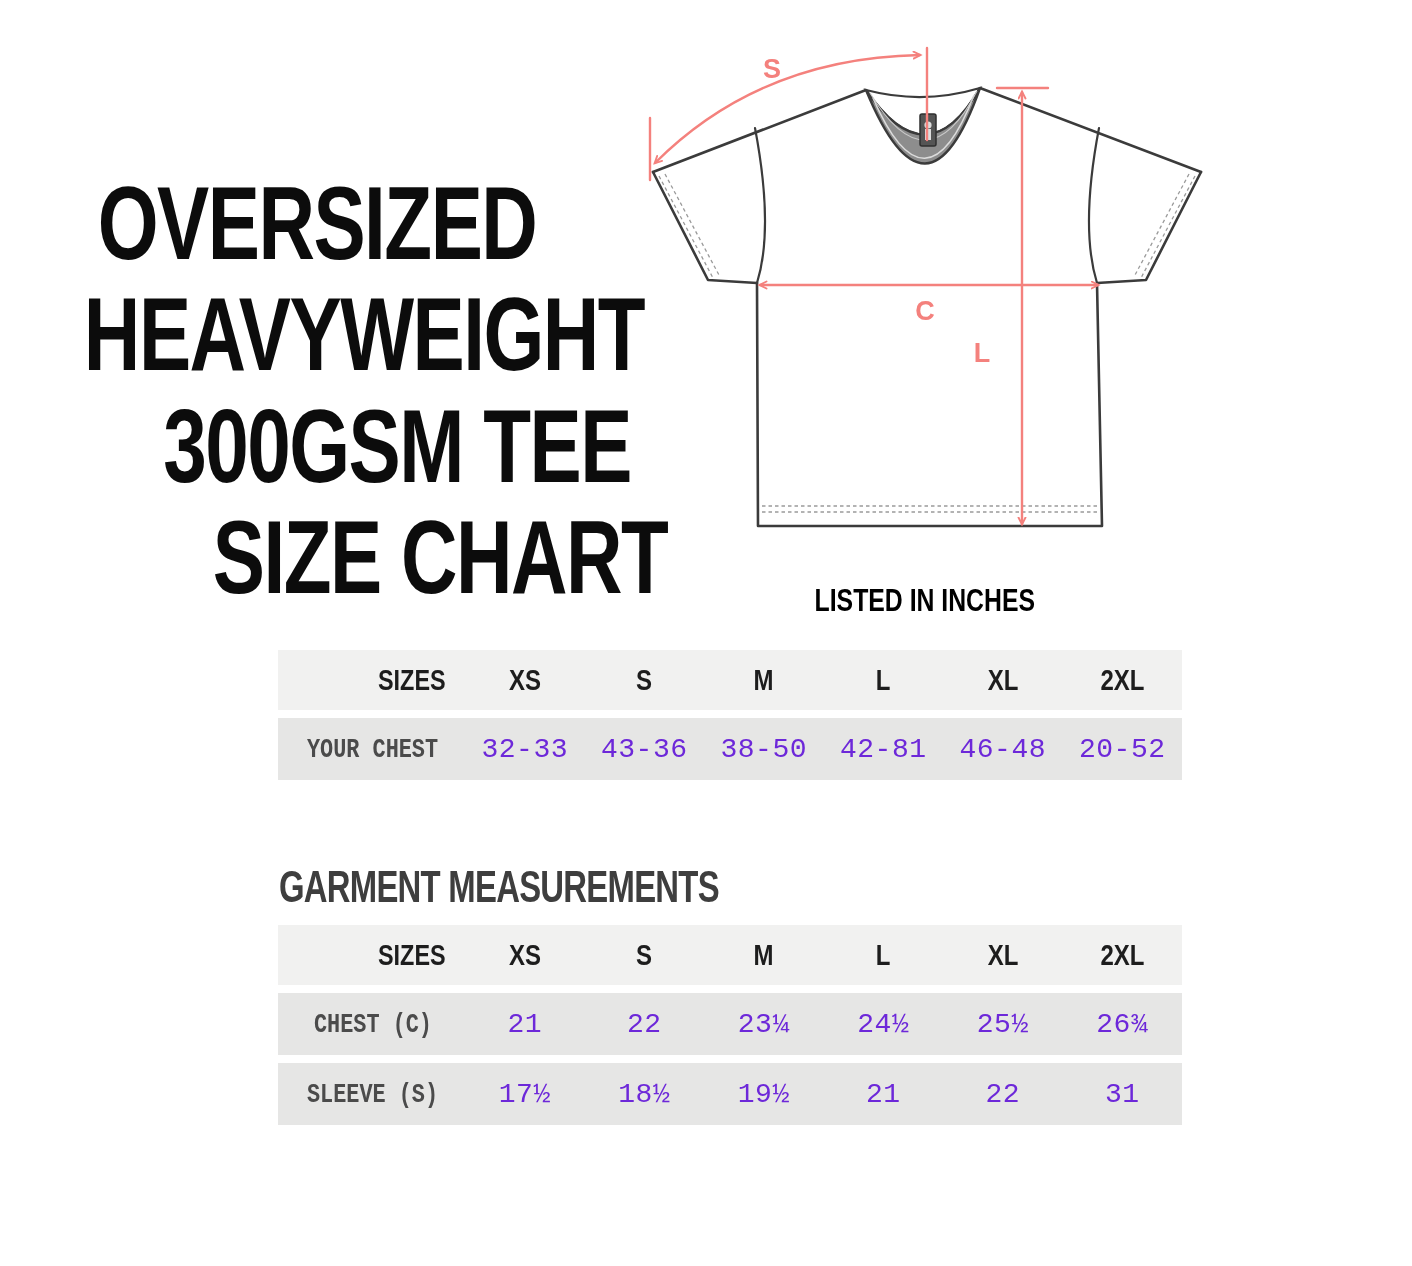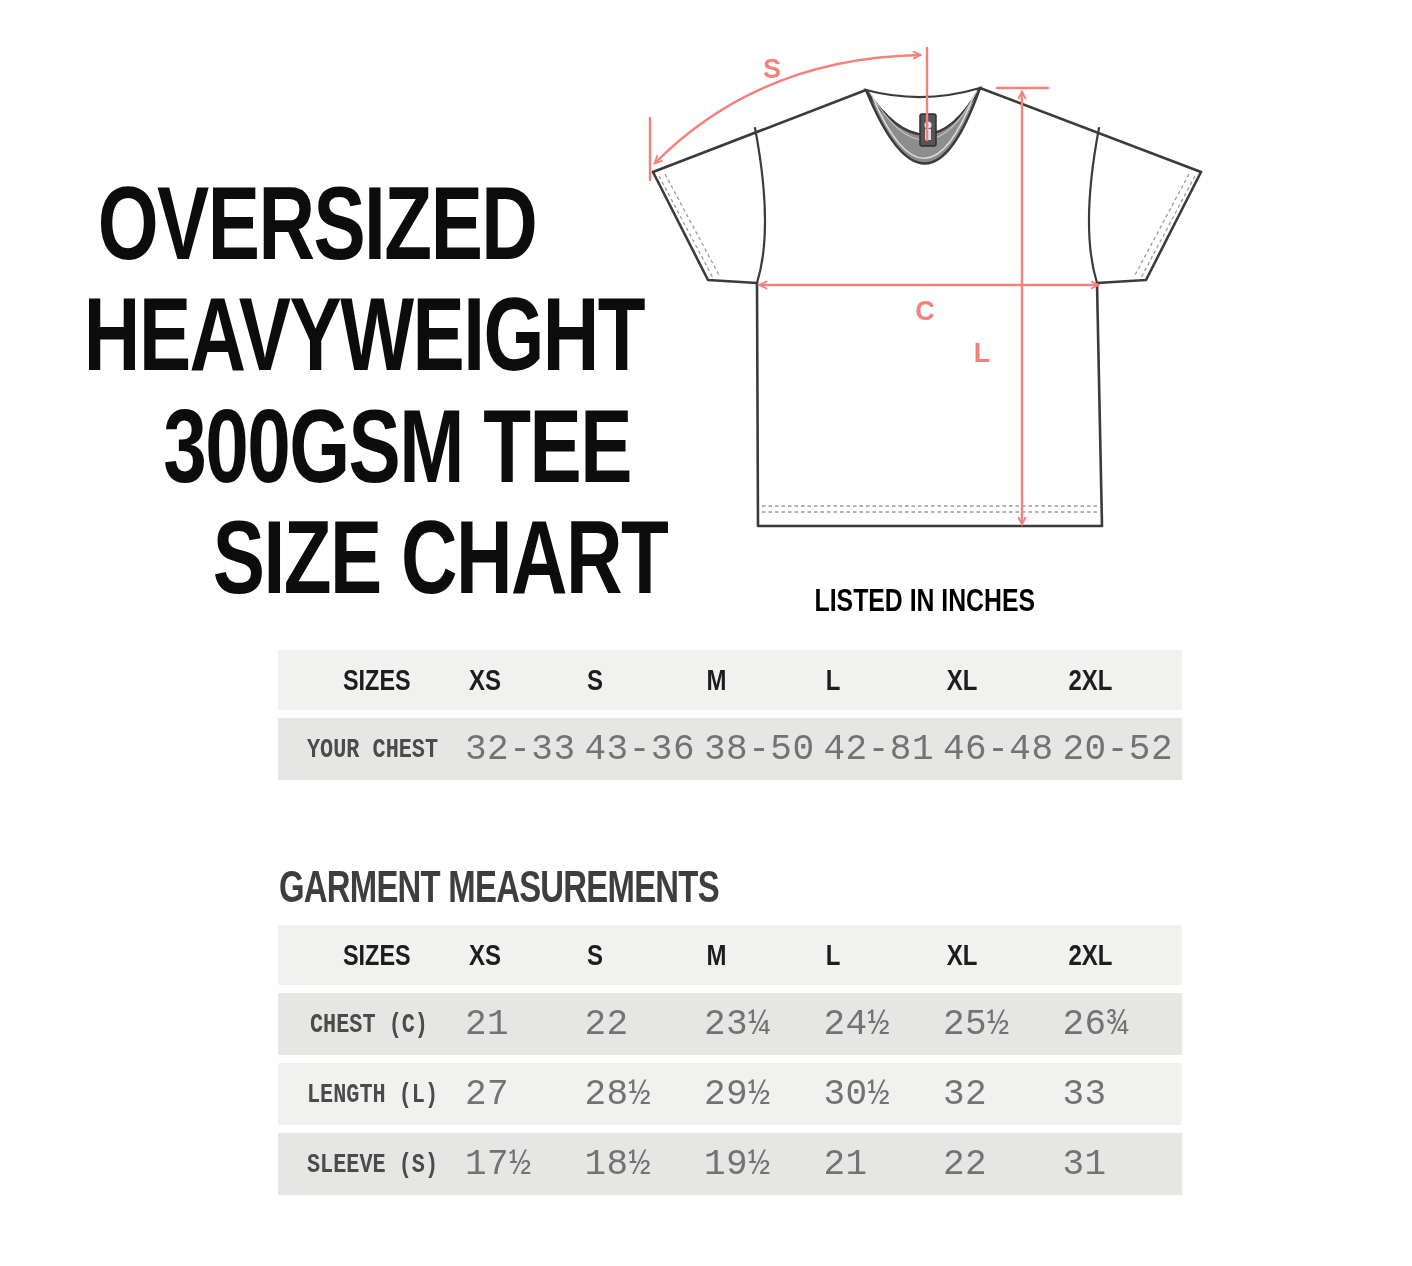--- a/index.html
+++ b/index.html
@@ -28,25 +28,25 @@
 
   
   .sheet-table{position:absolute;left:278px;width:904px;display:flex;flex-direction:column;gap:8px;}
   .tbl1{top:650px;}
   .tbl2{top:925px;}
   .trow{display:grid;grid-template-columns:187px repeat(6,1fr);align-items:center;}
   .thead{background:#f1f1f0;height:60px;}
   .tdata{height:62px;font-family:Liberation Mono, monospace;}
   .bg-dark{background:#e6e6e5;}
   .bg-light{background:#f1f1f0;}
-  .cell{overflow:visible;}
-  .cell.label{text-align:center;padding-left:29px;}
+  .cell{text-align:center;overflow:visible;}
+  .cell.label{text-align:right;padding-left:29px;}
   .h-txt{font-weight:700;font-size:30px;color:#1d1d1d;letter-spacing:0;}
   .l-txt{font-weight:700;font-size:28px;color:#4b4b4b;}
-  .v-txt{font-size:36px;color:#737373;letter-spacing:0.5px;}
+  .v-txt{font-size:28px;color:#6d28d9;letter-spacing:0.5px;}
 
   
   .shirt{position:absolute;left:630px;top:28px;width:590px;height:530px;}
   .shirt text{font-family:"Liberation Sans",sans-serif;font-weight:700;}
 </style>
 </head>
 <body>
 
 <div class="canvas">
 
@@ -146,29 +146,20 @@
     </div>
     <div class="trow tdata bg-dark">
       <div class="cell label"><span class="cond-left l-txt">CHEST (C)</span></div>
       <div class="cell"><span class="v-txt">21</span></div>
       <div class="cell"><span class="v-txt">22</span></div>
       <div class="cell"><span class="v-txt">23¼</span></div>
       <div class="cell"><span class="v-txt">24½</span></div>
       <div class="cell"><span class="v-txt">25½</span></div>
       <div class="cell"><span class="v-txt">26¾</span></div>
     </div>
-    <div class="trow tdata bg-light">
-      <div class="cell label"><span class="cond-left l-txt">LENGTH (L)</span></div>
-      <div class="cell"><span class="v-txt">27</span></div>
-      <div class="cell"><span class="v-txt">28½</span></div>
-      <div class="cell"><span class="v-txt">29½</span></div>
-      <div class="cell"><span class="v-txt">30½</span></div>
-      <div class="cell"><span class="v-txt">32</span></div>
-      <div class="cell"><span class="v-txt">33</span></div>
-    </div>
     <div class="trow tdata bg-dark">
       <div class="cell label"><span class="cond-left l-txt">SLEEVE (S)</span></div>
       <div class="cell"><span class="v-txt">17½</span></div>
       <div class="cell"><span class="v-txt">18½</span></div>
       <div class="cell"><span class="v-txt">19½</span></div>
       <div class="cell"><span class="v-txt">21</span></div>
       <div class="cell"><span class="v-txt">22</span></div>
       <div class="cell"><span class="v-txt">31</span></div>
     </div>
   </div>

